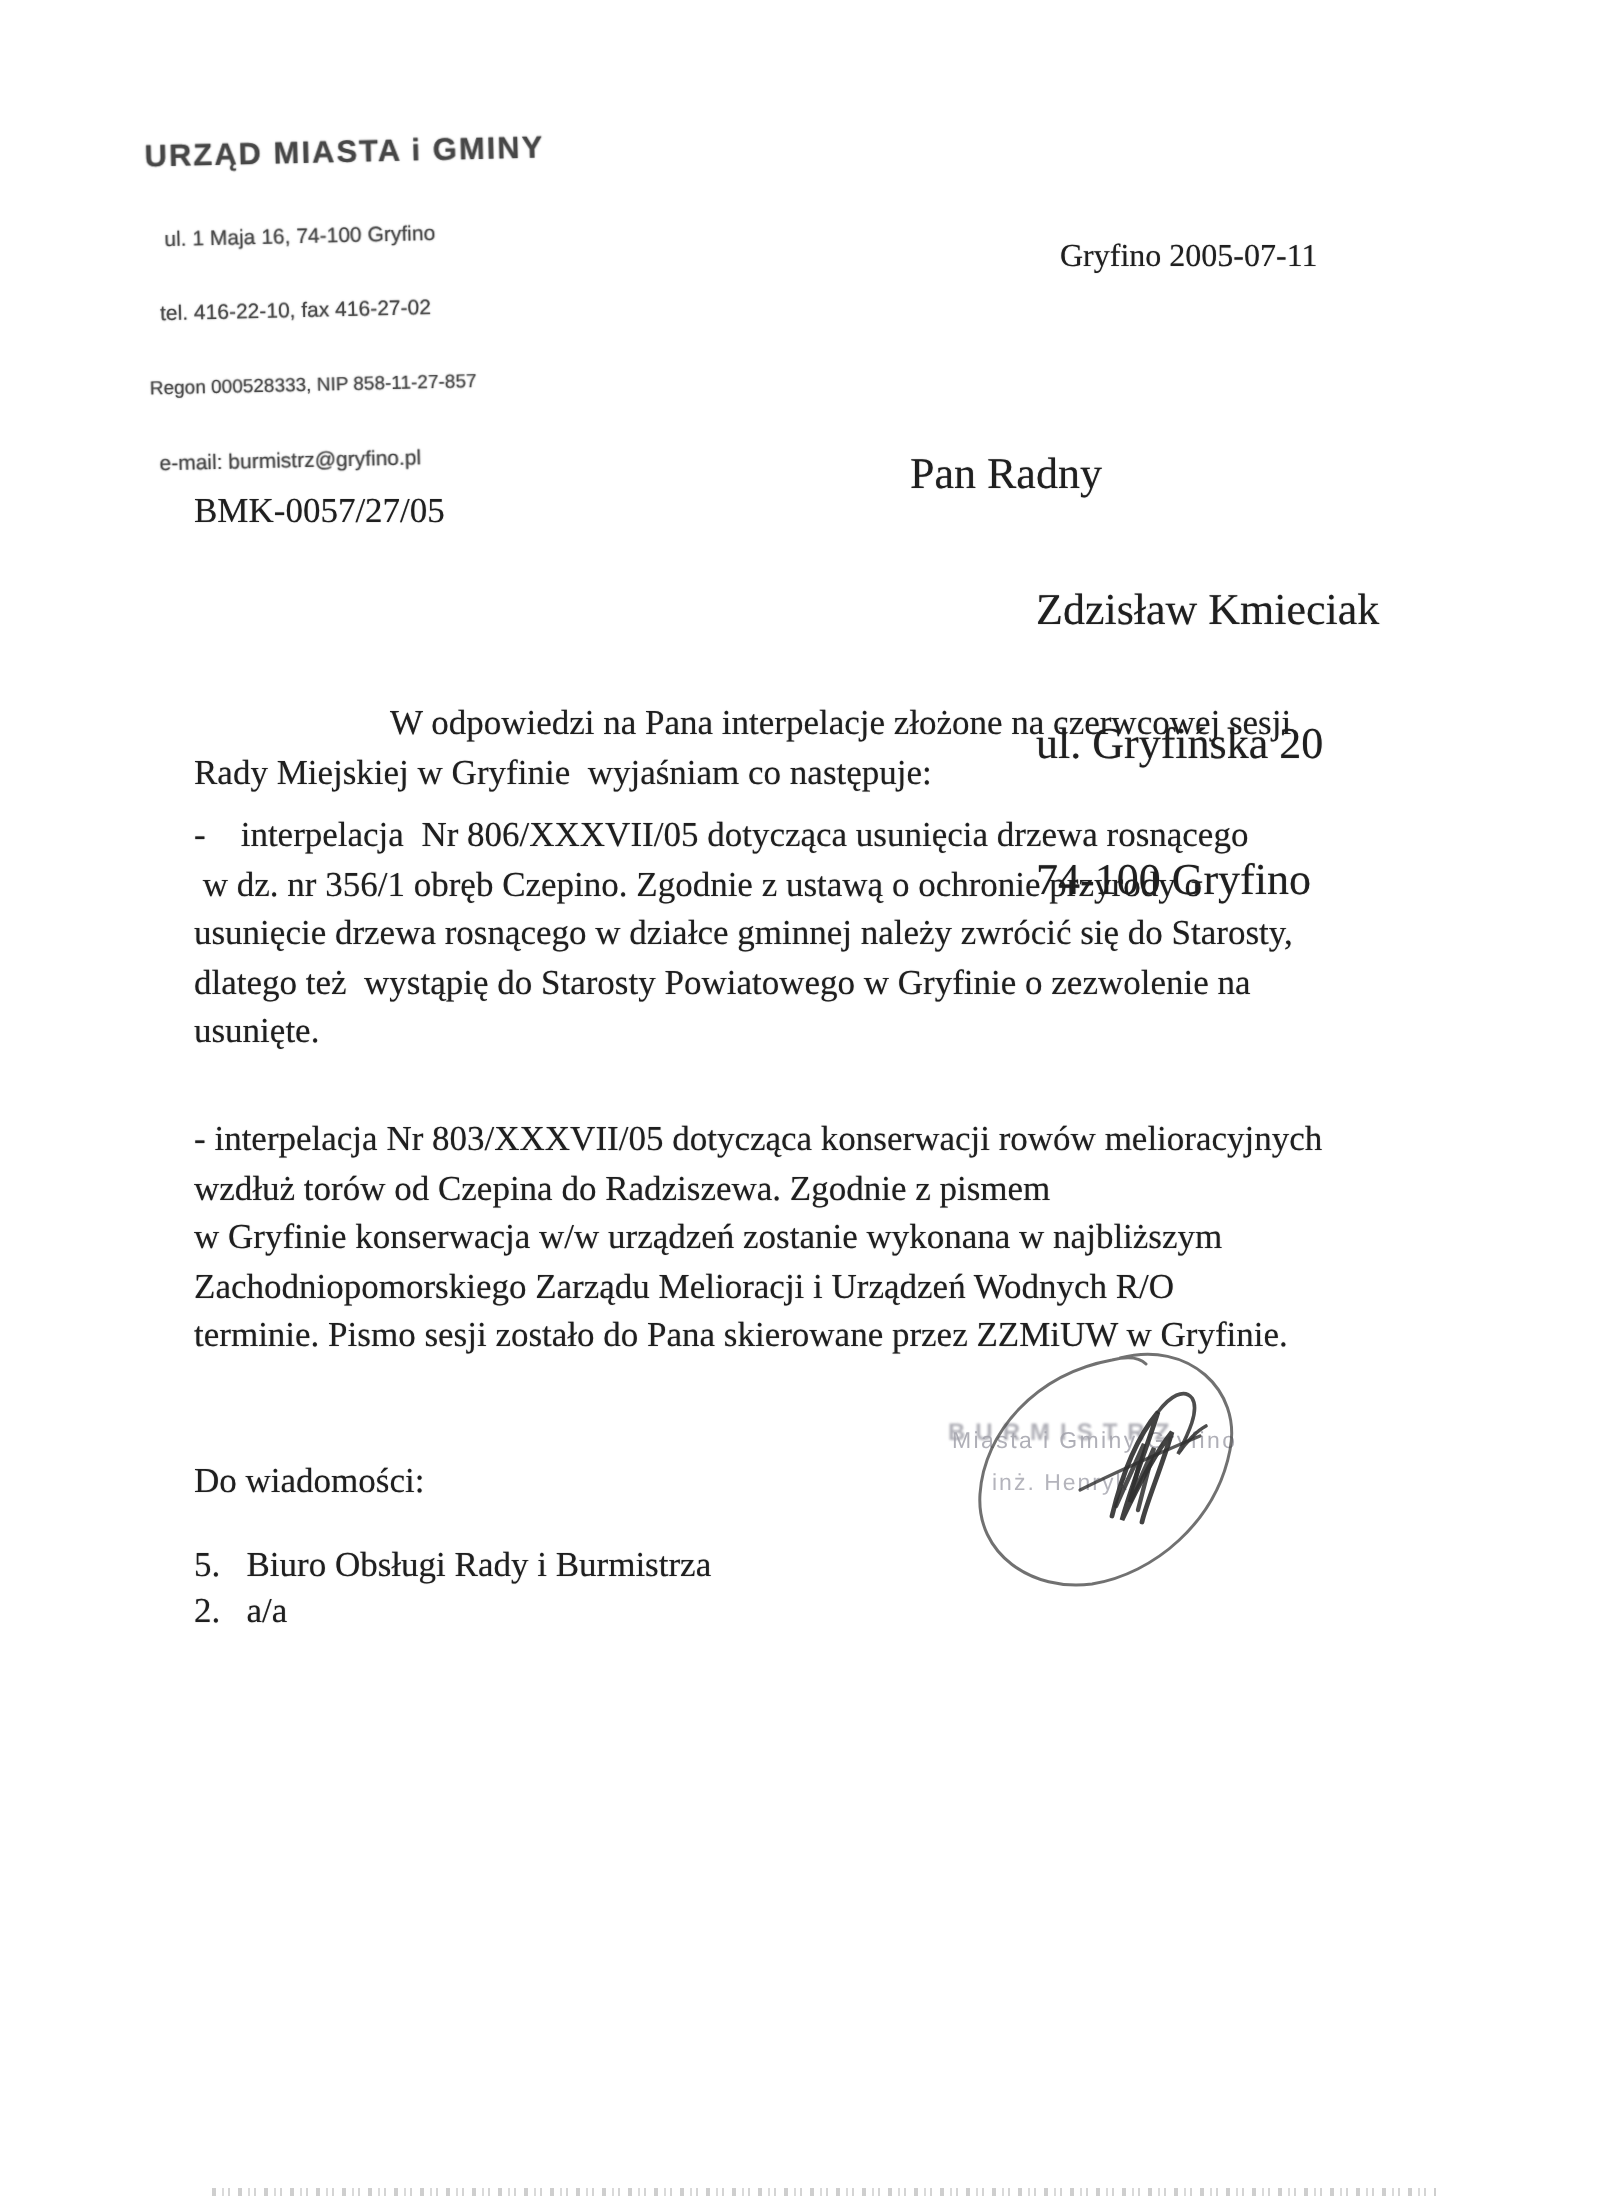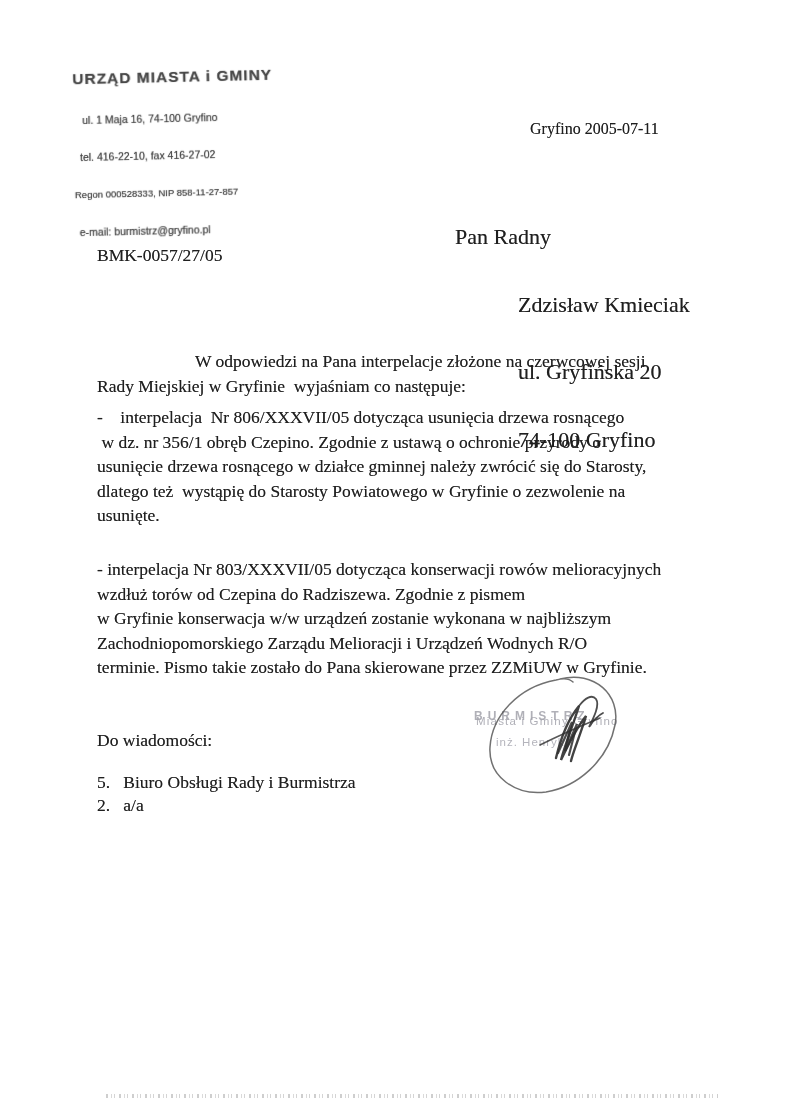--- a/index.html
+++ b/index.html
@@ -136,21 +136,21 @@
       <div class="tline"> w dz. nr 356/1 obręb Czepino. Zgodnie z ustawą o ochronie przyrody o</div>
       <div class="tline">usunięcie drzewa rosnącego w działce gminnej należy zwrócić się do Starosty,</div>
       <div class="tline">dlatego też  wystąpię do Starosty Powiatowego w Gryfinie o zezwolenie na</div>
       <div class="tline">usunięte.</div>
     </div>
   <div class="bodyblock para2 ink">
       <div class="tline">- interpelacja Nr 803/XXXVII/05 dotycząca konserwacji rowów melioracyjnych</div>
       <div class="tline">wzdłuż torów od Czepina do Radziszewa. Zgodnie z pismem</div>
       <div class="tline">w Gryfinie konserwacja w/w urządzeń zostanie wykonana w najbliższym</div>
       <div class="tline">Zachodniopomorskiego Zarządu Melioracji i Urządzeń Wodnych R/O</div>
-      <div class="tline">terminie. Pismo takie zostało do Pana skierowane przez ZZMiUW w Gryfinie.</div>
+      <div class="tline">terminie. Pismo sesji zostało do Pana skierowane przez ZZMiUW w Gryfinie.</div>
     </div>
 
   <div class="mayor-stamp">
     <div class="ms-title">BURMISTRZ</div>
     <div class="ms-subtitle">Miasta i Gminy Gryfino</div>
     <div class="ms-signatory">inż. Henryk</div>
     <svg class="ms-svg" width="230" height="180" viewBox="0 0 230 180">
 
       <path d="M 100 14 C 134 5, 161 30, 155 60 C 148 96, 117 122, 86 127 C 56 131, 28 112, 30 82 C 32 51, 58 22, 96 15 C 104 13, 110 14, 113 17" fill="none" stroke="#4d4d4d" stroke-width="1.5" stroke-linecap="round" opacity="0.8"></path>
 

